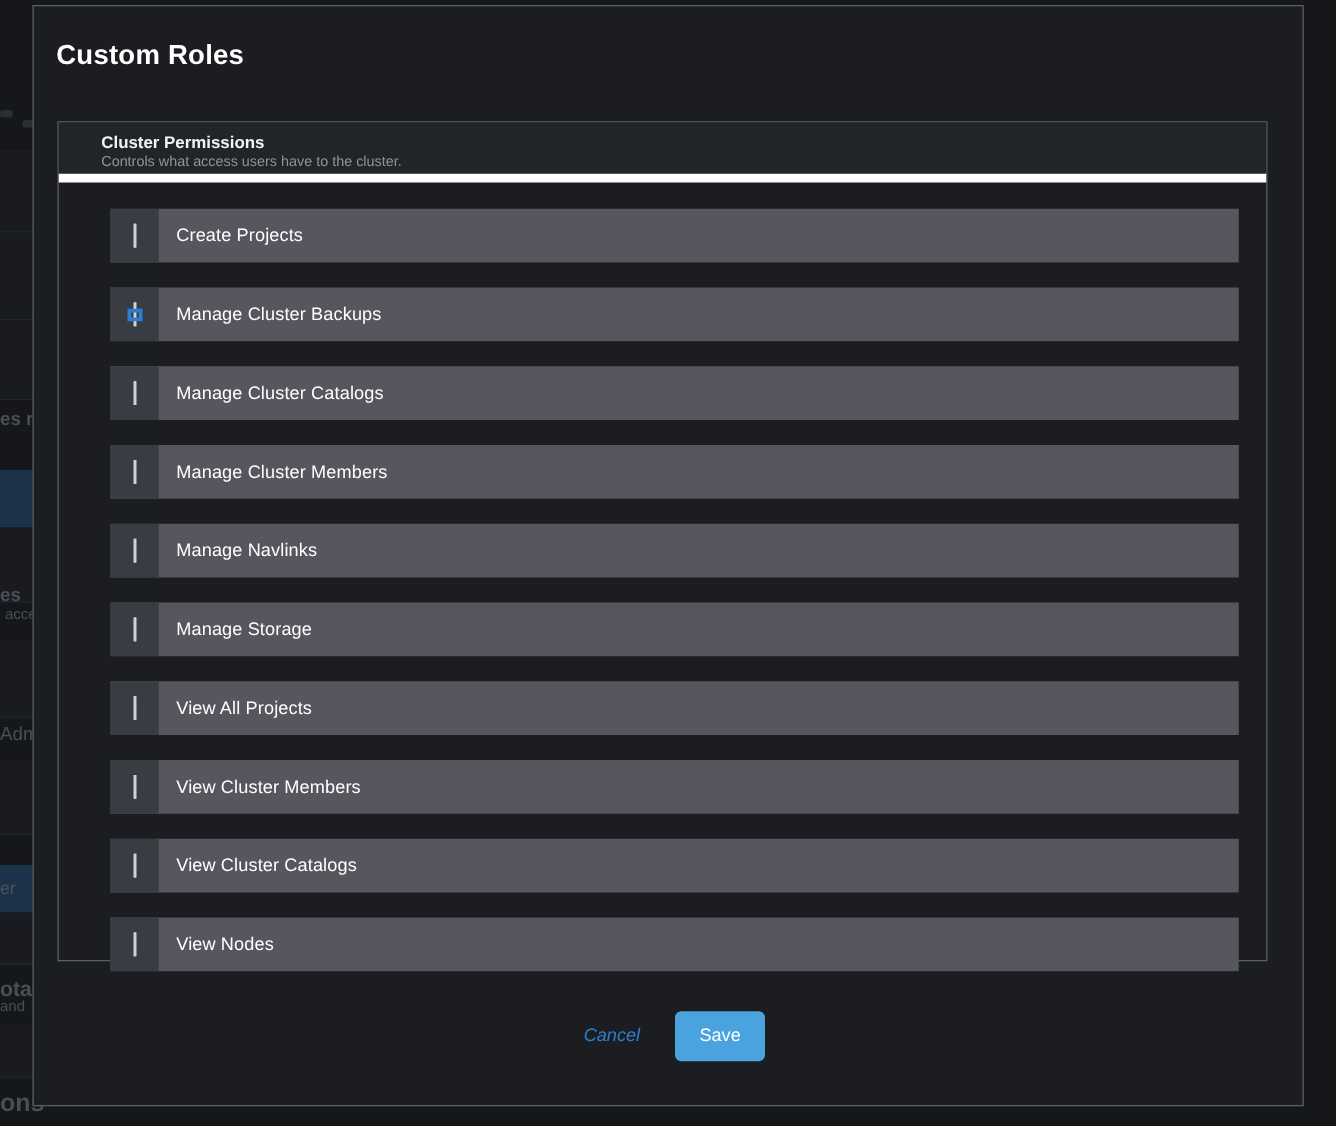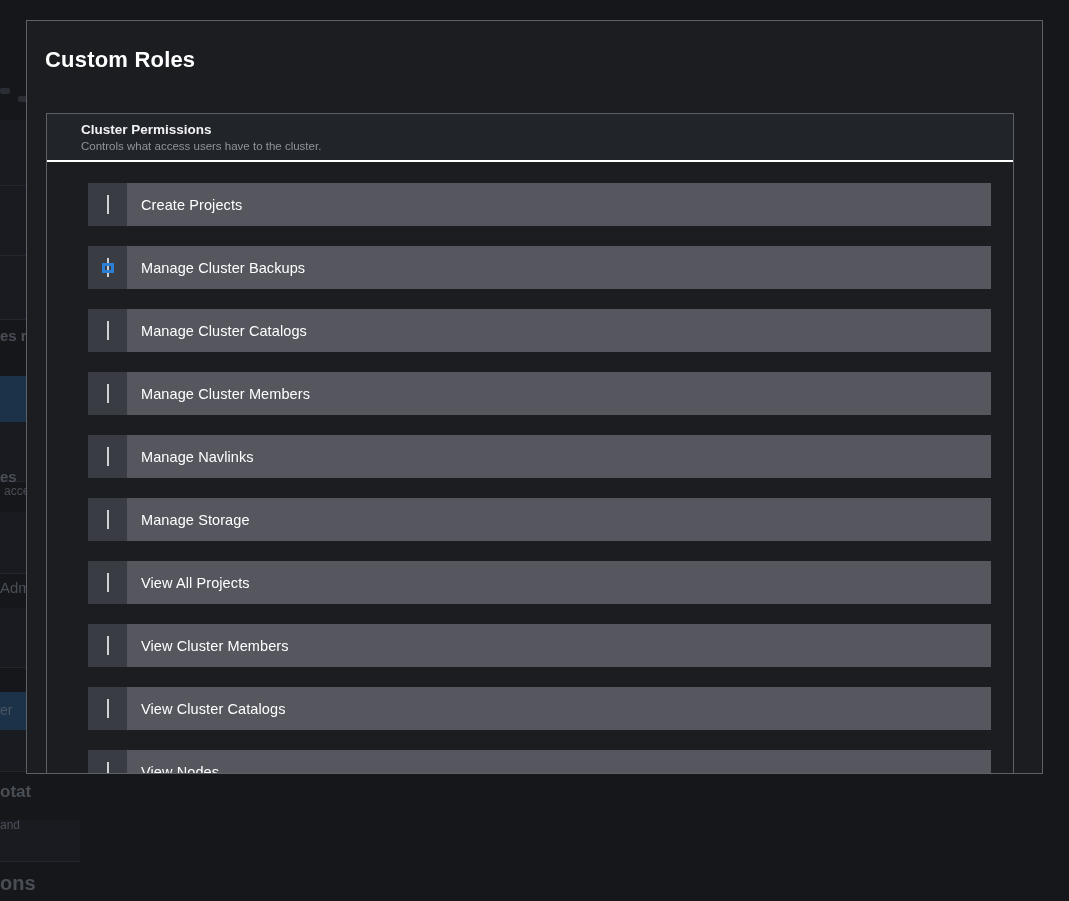--- a/index.html
+++ b/index.html
@@ -44,23 +44,23 @@
     position: absolute;
     left: 0;
     background: #2b2e34;
     border-radius: 2px;
   }
 
   
   #modal {
     position: absolute;
     left: 26px;
-    top: 20px;
+    top: 4px;
     width: 1017px;
-    height: 754px;
+    height: 881px;
     background: #1b1d21;
     border: 1px solid #5d6067;
     overflow: hidden;
   }
 
   #modal-title {
     position: absolute;
     left: 18px;
     top: 26px;
     font-size: 22px;
@@ -75,21 +75,21 @@
     left: 19px;
     top: 92px;
     width: 968px;
     height: 672px;
     border: 1px solid #5d6067;
     background: #1b1d21;
   }
 
   #panel-header {
     height: 48px;
-    border-bottom: 2px solid #ffffff;
+    border-bottom: 7px solid #ffffff;
     background: #212429;
     padding: 7px 0 0 34px;
   }
   #panel-header .ph-title {
     font-size: 13.5px;
     font-weight: bold;
     color: #f2f3f4;
     line-height: 17px;
   }
   #panel-header .ph-sub {
@@ -193,21 +193,21 @@
   <div class="bg-strip" style="top:820px;height:42px;"></div>
   <div class="bg-chip" style="top:88px;width:10px;height:6px;"></div>
   <div class="bg-chip" style="top:96px;left:18px;width:12px;height:6px;"></div>
 
   <div class="bg-text b" style="top:327px;font-size:15px;">es re</div>
   <div class="bg-text b" style="top:468px;font-size:15px;">es</div>
   <div class="bg-text" style="top:484px;font-size:12px;left:4px;">acce</div>
   <div class="bg-text" style="top:579px;font-size:15px;">Adm</div>
   <div class="bg-text" style="top:702px;font-size:14px;">er</div>
   <div class="bg-text b" style="top:782px;font-size:17px;">otat</div>
-  <div class="bg-text" style="top:798px;font-size:12px;margin-top:20px;">and</div>
+  <div class="bg-text" style="top:798px;font-size:12px;">and</div>
   <div class="bg-text b" style="top:872px;font-size:20px;">ons</div>
 </div>
 
 <div id="modal">
 
   <div id="modal-title">Custom Roles</div>
 
   <div id="panel">
 
     <div id="panel-header">

